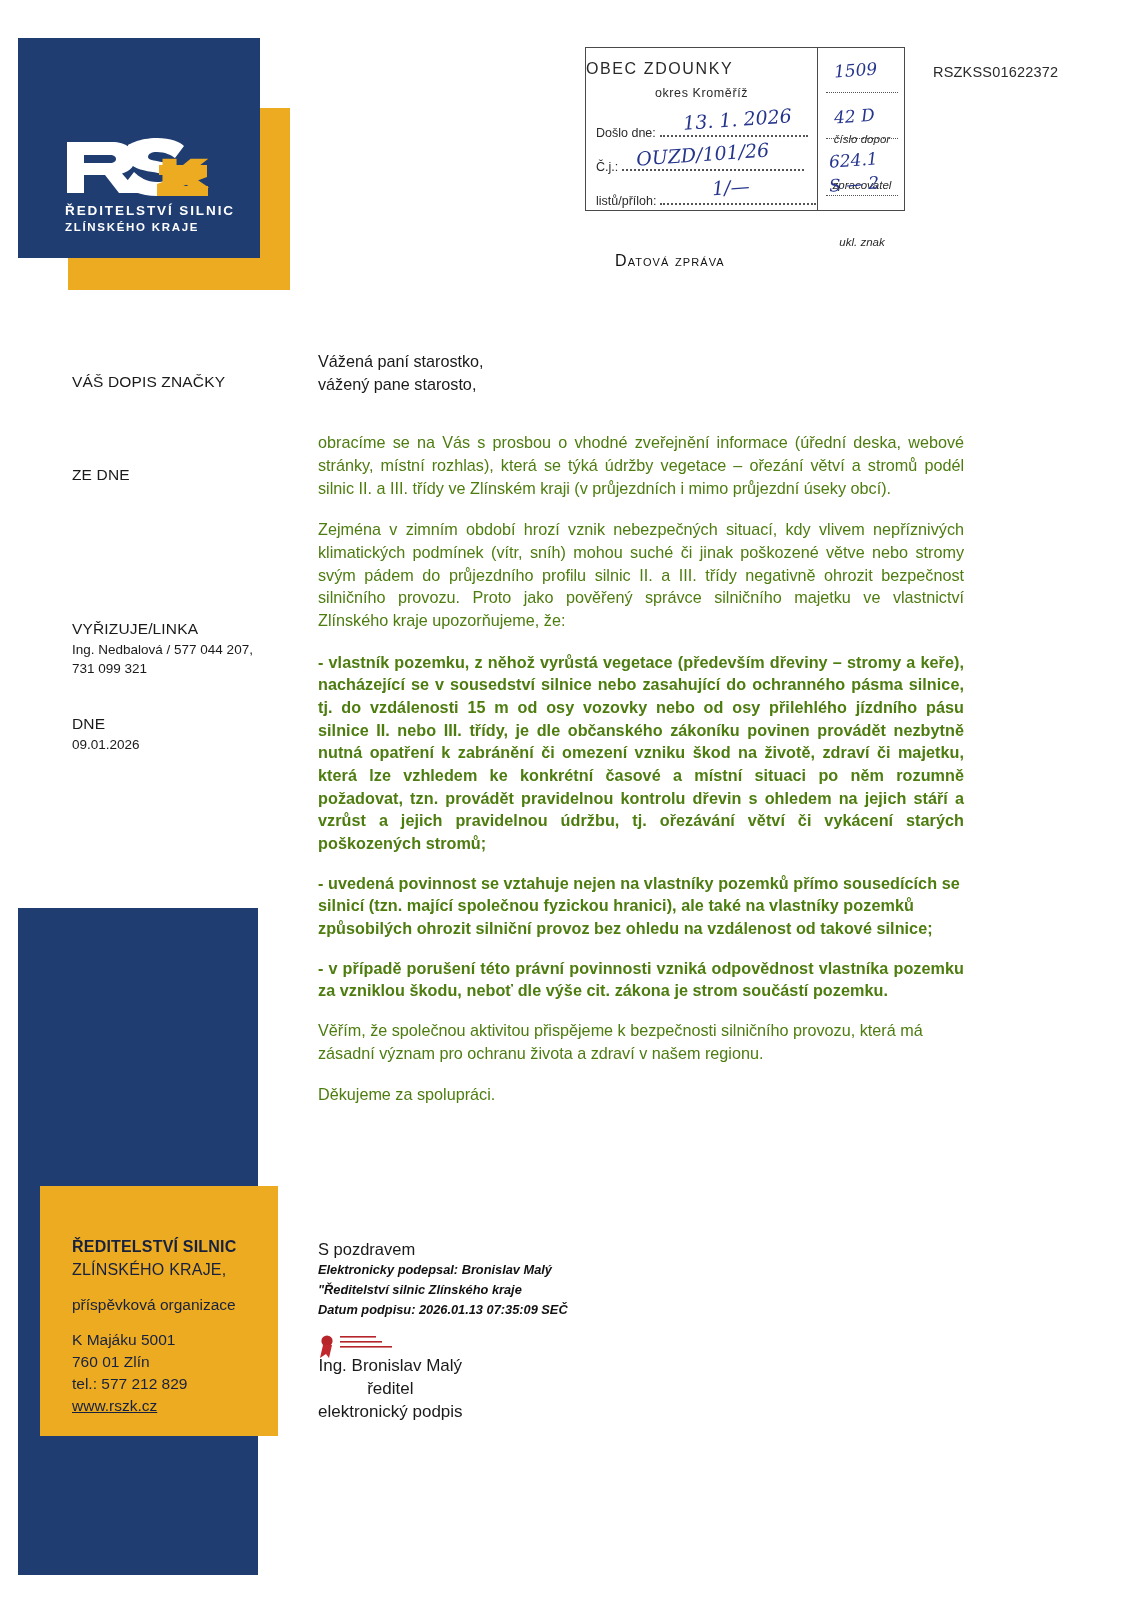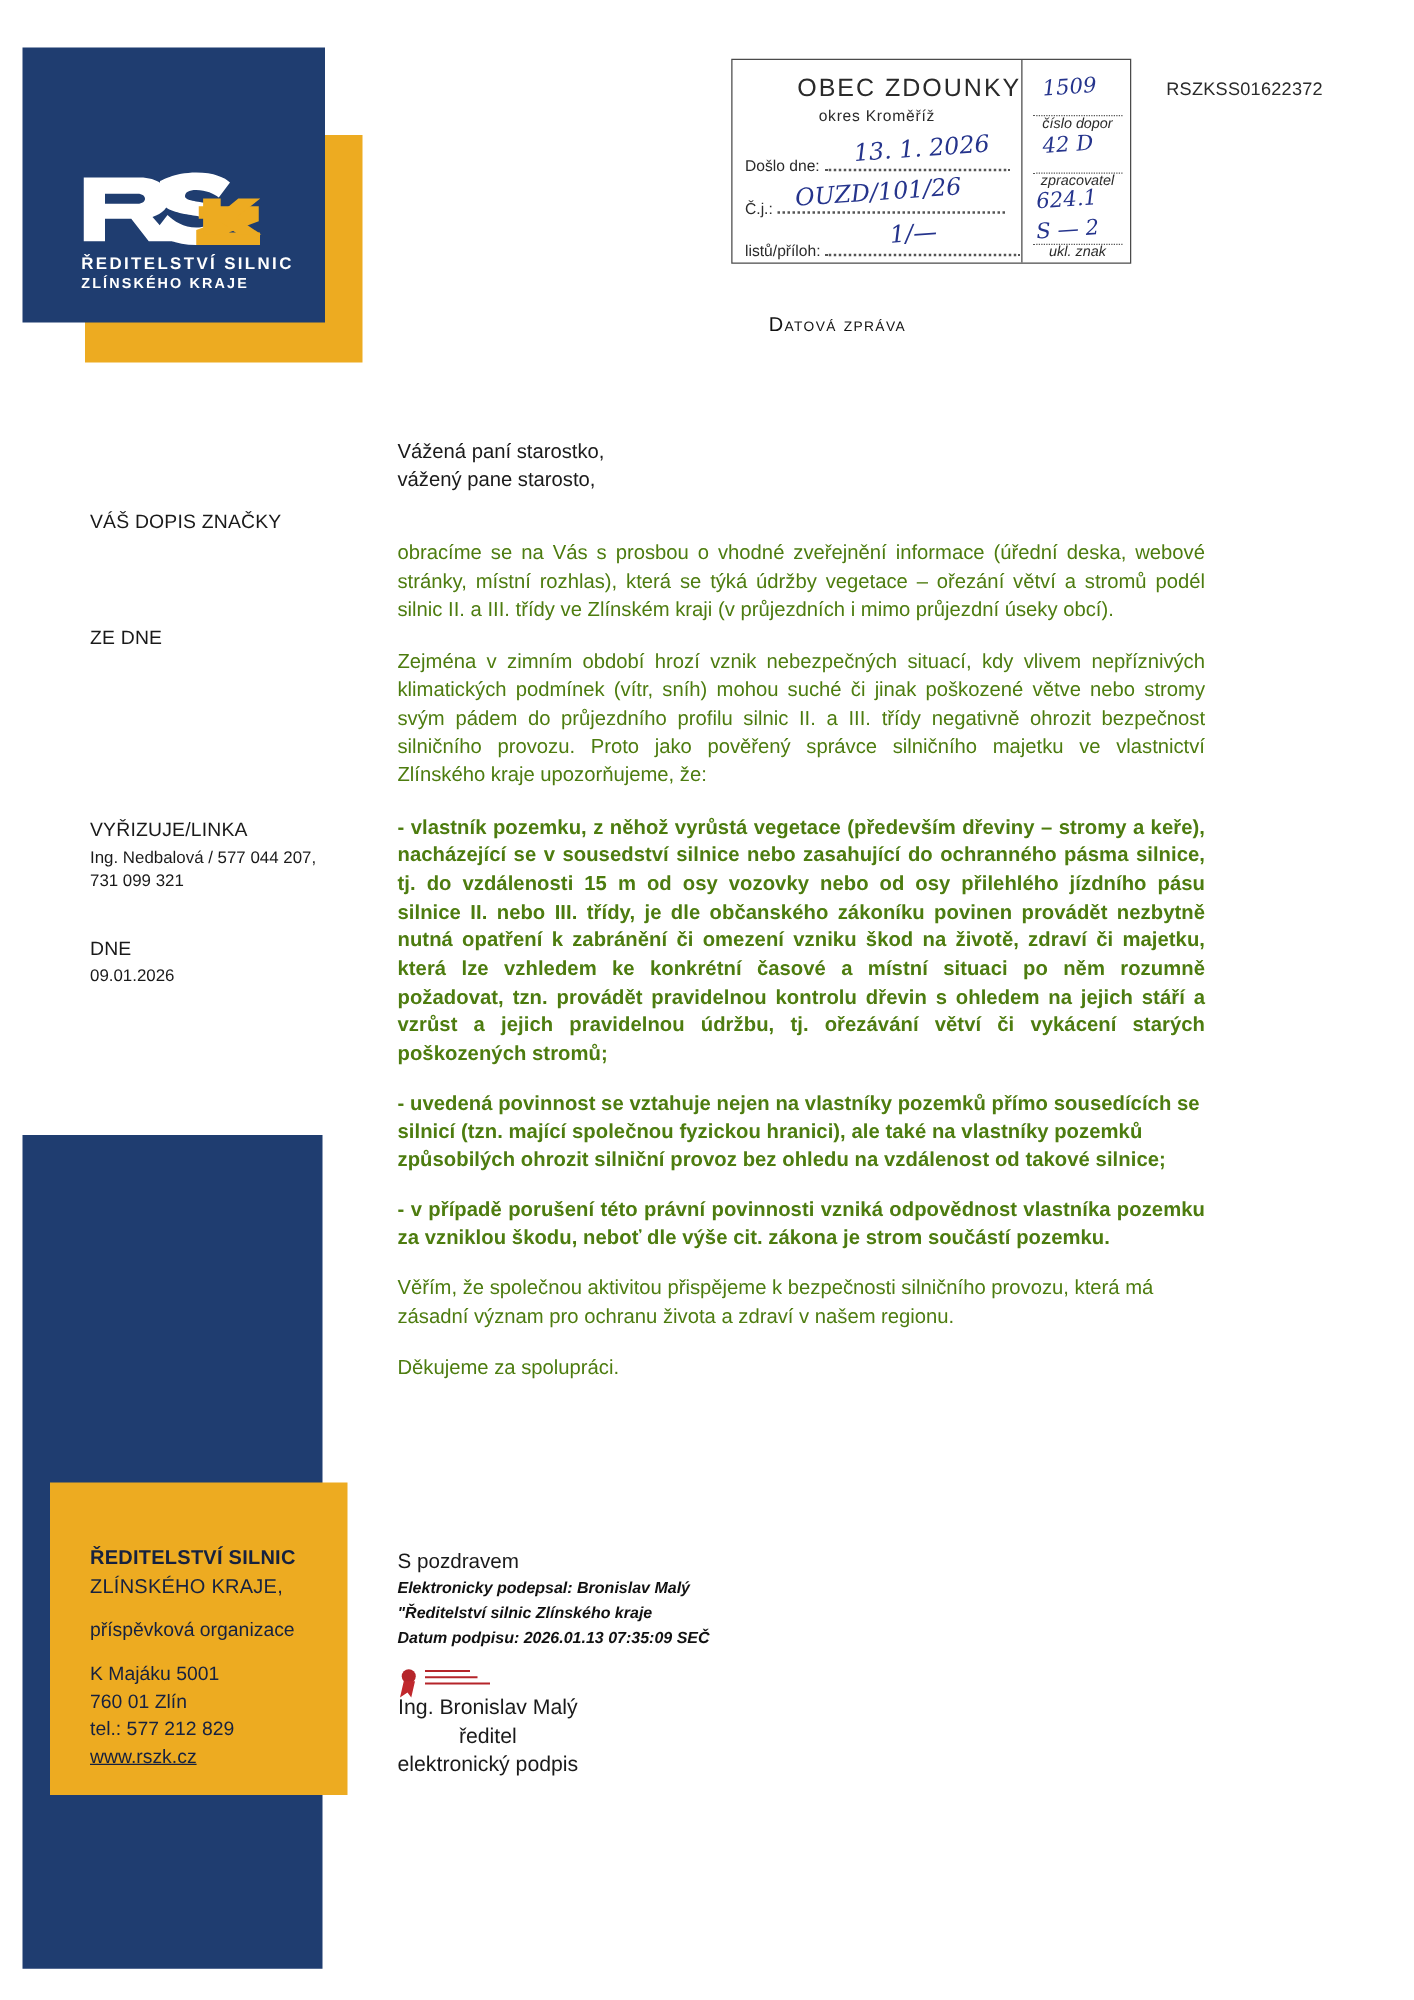--- a/index.html
+++ b/index.html
@@ -44,54 +44,54 @@
   #footer-address {
     position: absolute; left: 72px; top: 1236px; width: 210px;
     color: #16213f; font-size: 15.5px; line-height: 1.42;
   }
   #footer-address .org1 { font-weight: bold; font-size: 16px; letter-spacing: .2px; }
   #footer-address .org2 { font-size: 16px; letter-spacing: .2px; }
   #footer-address .spacer { height: 13px; }
   #footer-address .link { text-decoration: underline; }
 
   
-  #meta-column { position: absolute; left: 72px; top: 370px; width: 215px; font-size: 15px; color: #1a1a1a; margin-top: 36px; }
+  #meta-column { position: absolute; left: 72px; top: 370px; width: 215px; font-size: 15px; color: #1a1a1a; }
   .meta-group { margin-bottom: 0; }
   .meta-label { font-size: 15.5px; letter-spacing: .15px; line-height: 1.5; }
   .meta-value { font-size: 13.5px; line-height: 1.45; }
 
   
   #stamp {
     position: absolute; left: 585px; top: 47px; width: 320px; height: 164px;
     border: 1.4px solid #4a4a4a; background: #ffffff;
   }
   #stamp-divider {
     position: absolute; left: 231px; top: 0; width: 1.4px; height: 100%;
     background: #4a4a4a;
   }
   #stamp-title {
-    position: absolute; left: 0; top: 12px; width: 231px; text-align: right;
-    font-size: 20px; letter-spacing: 1.6px; color: #2a2a2a;
+    position: absolute; left: 0; top: 12px; width: 231px; text-align: left;
+    font-size: 16px; letter-spacing: 1.6px; color: #2a2a2a;
   }
   #stamp-subtitle {
     position: absolute; left: 0; top: 38px; width: 231px; text-align: center;
     font-size: 12.5px; letter-spacing: .6px; color: #2a2a2a;
   }
   .stamp-row { position: absolute; left: 10px; font-size: 12.5px; font-weight: normal; color: #2a2a2a; }
   .stamp-row .dots {
     display: inline-block; border-bottom: 2px dotted #555; width: 148px;
     margin-left: 4px; height: 11px;
   }
   .hand {
     position: absolute; font-family: "DejaVu Serif", serif; font-style: italic;
     color: #25348c; font-size: 19px; transform: rotate(-4deg);
   }
   .stamp-right-lbl {
     position: absolute; font-size: 11.5px; font-style: italic; color: #2a2a2a; text-align: center;
-    width: 86px; left: 233px;
+    width: 86px; left: 233px; margin-top: 40px;
   }
   .stamp-right-dots {
     position: absolute; left: 240px; width: 72px; border-bottom: 1.6px dotted #555; height: 1px;
   }
 
   
   #ref-code {
     position: absolute; left: 933px; top: 64px; font-size: 14.5px; color: #2a2a2a; letter-spacing: .2px;
   }
 

